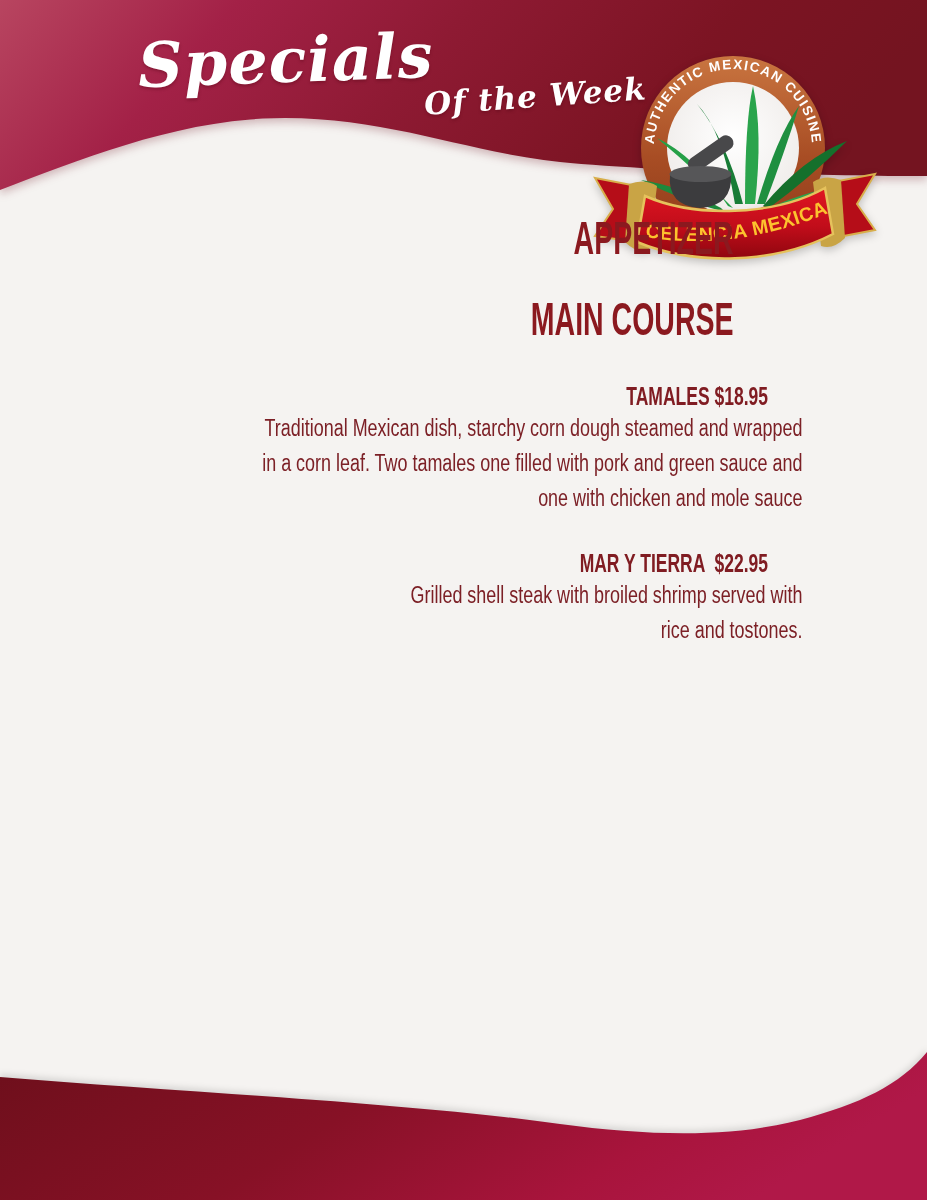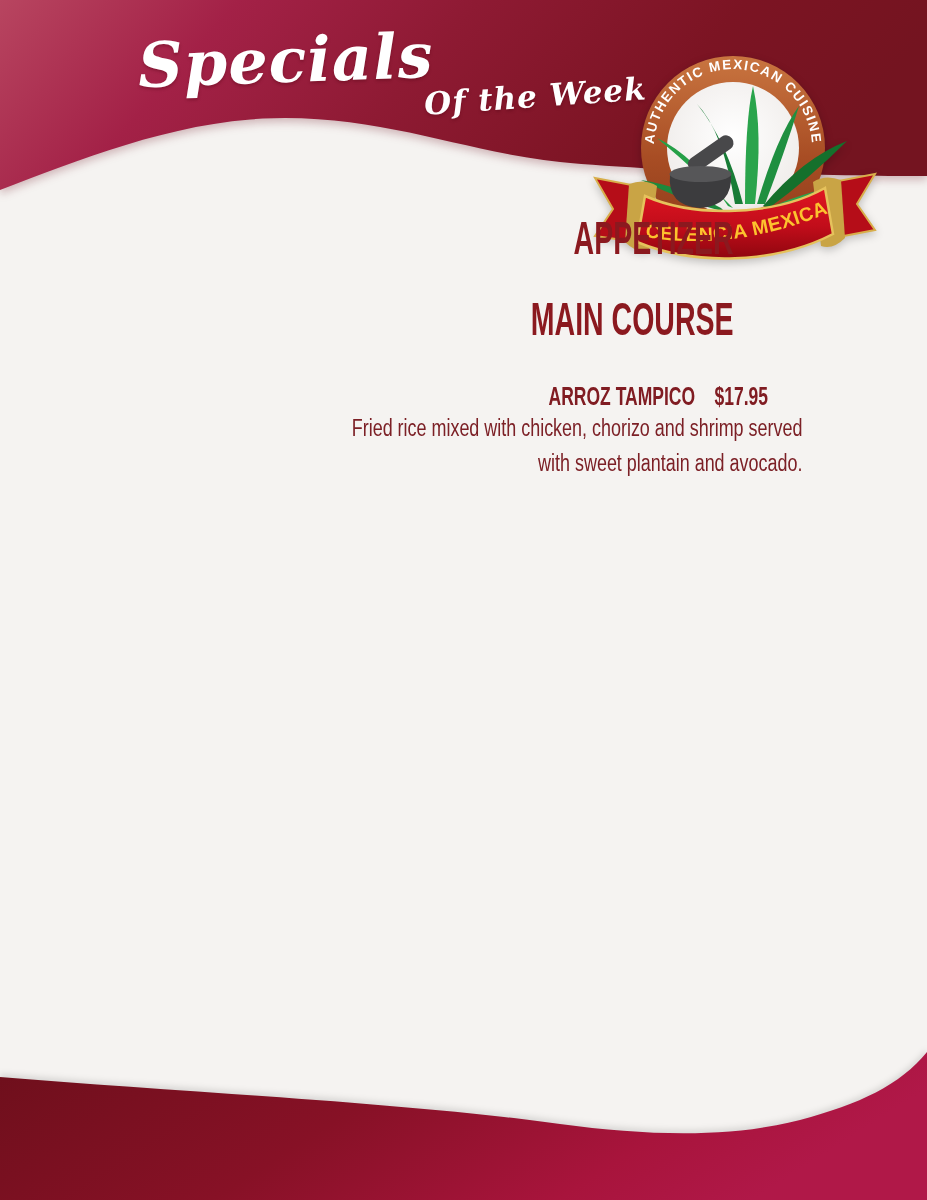--- a/index.html
+++ b/index.html
@@ -148,20 +148,26 @@
 
   <main class="menu">
 
     <section class="sec-appetizer">
       <h2>APPETIZER</h2>
     </section>
 
     <section class="sec-main">
       <h2>MAIN COURSE</h2>
       <article class="item">
-        <h3>ARROZ TAMPICO    $17.95</h3>
-        <p>Fried rice mixed with chicken, chorizo and shrimp served
-with sweet plantain and avocado.</p>
+        <h3>TAMALES $18.95</h3>
+        <p>Traditional Mexican dish, starchy corn dough steamed and wrapped
+in a corn leaf. Two tamales one filled with pork and green sauce and
+one with chicken and mole sauce</p>
+      </article>
+      <article class="item">
+        <h3>MAR Y TIERRA  $22.95</h3>
+        <p>Grilled shell steak with broiled shrimp served with
+rice and tostones.</p>
       </article>
     </section>
 
   </main>
 </div>
 
 </body></html>

